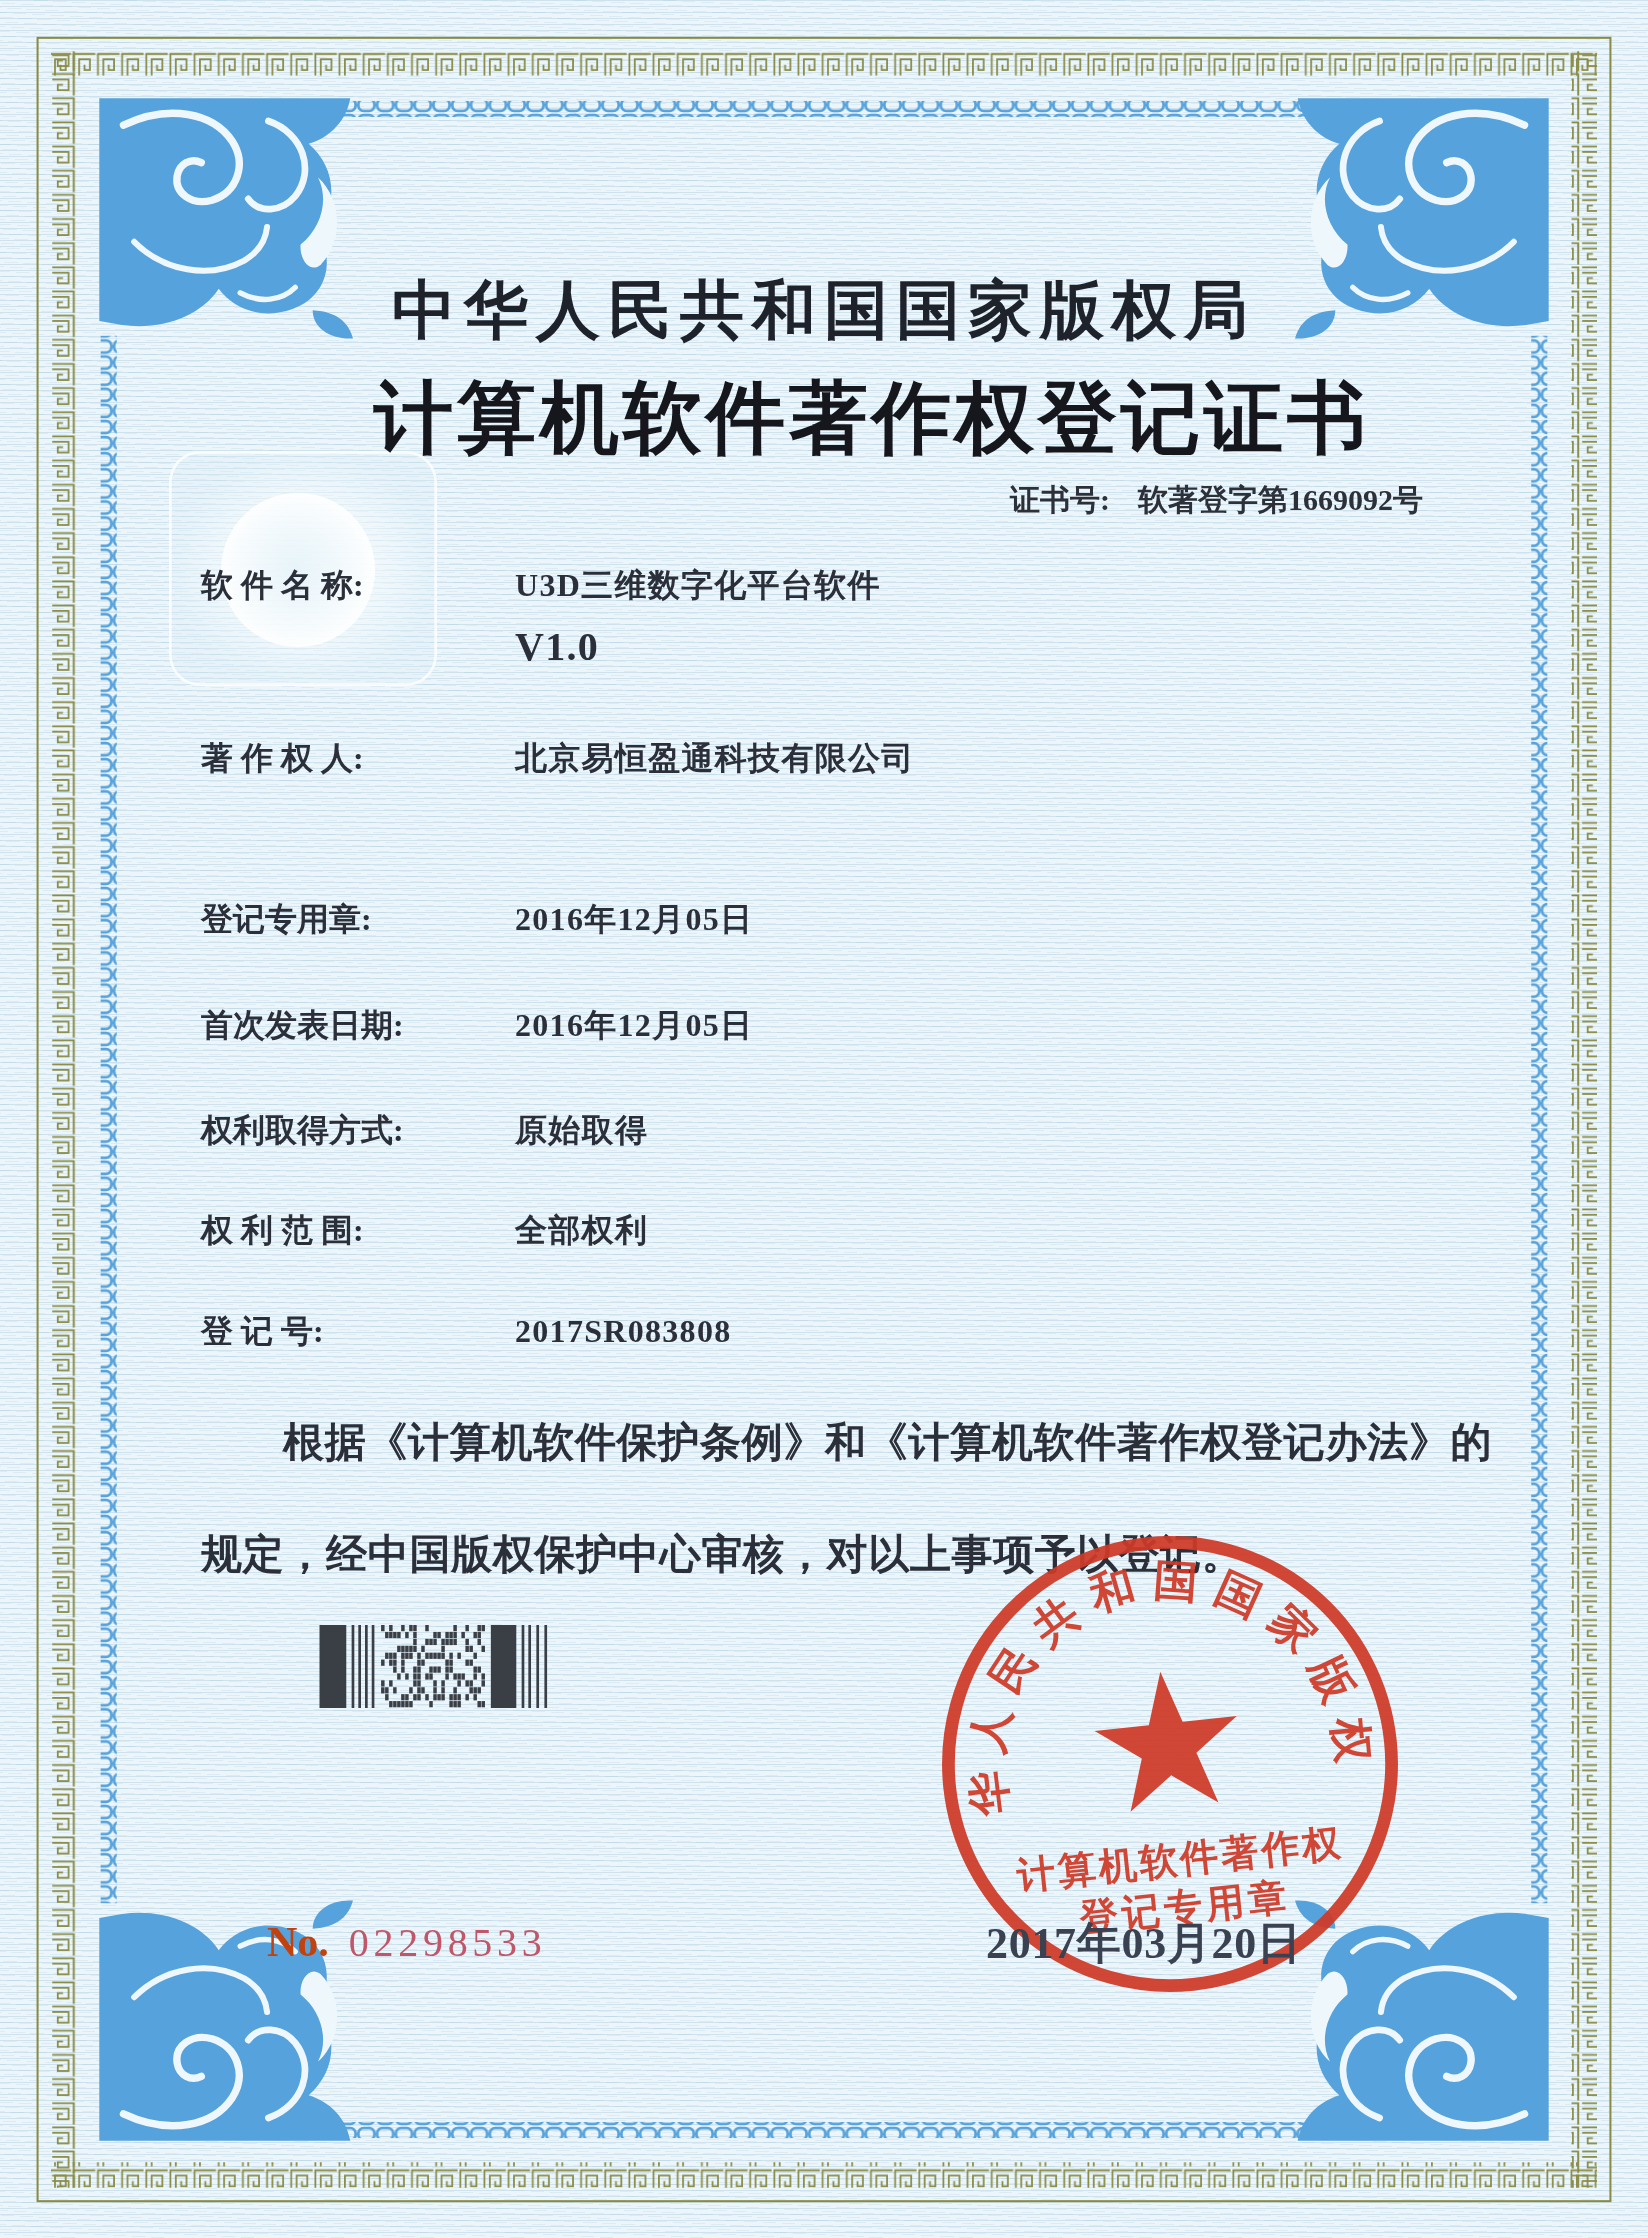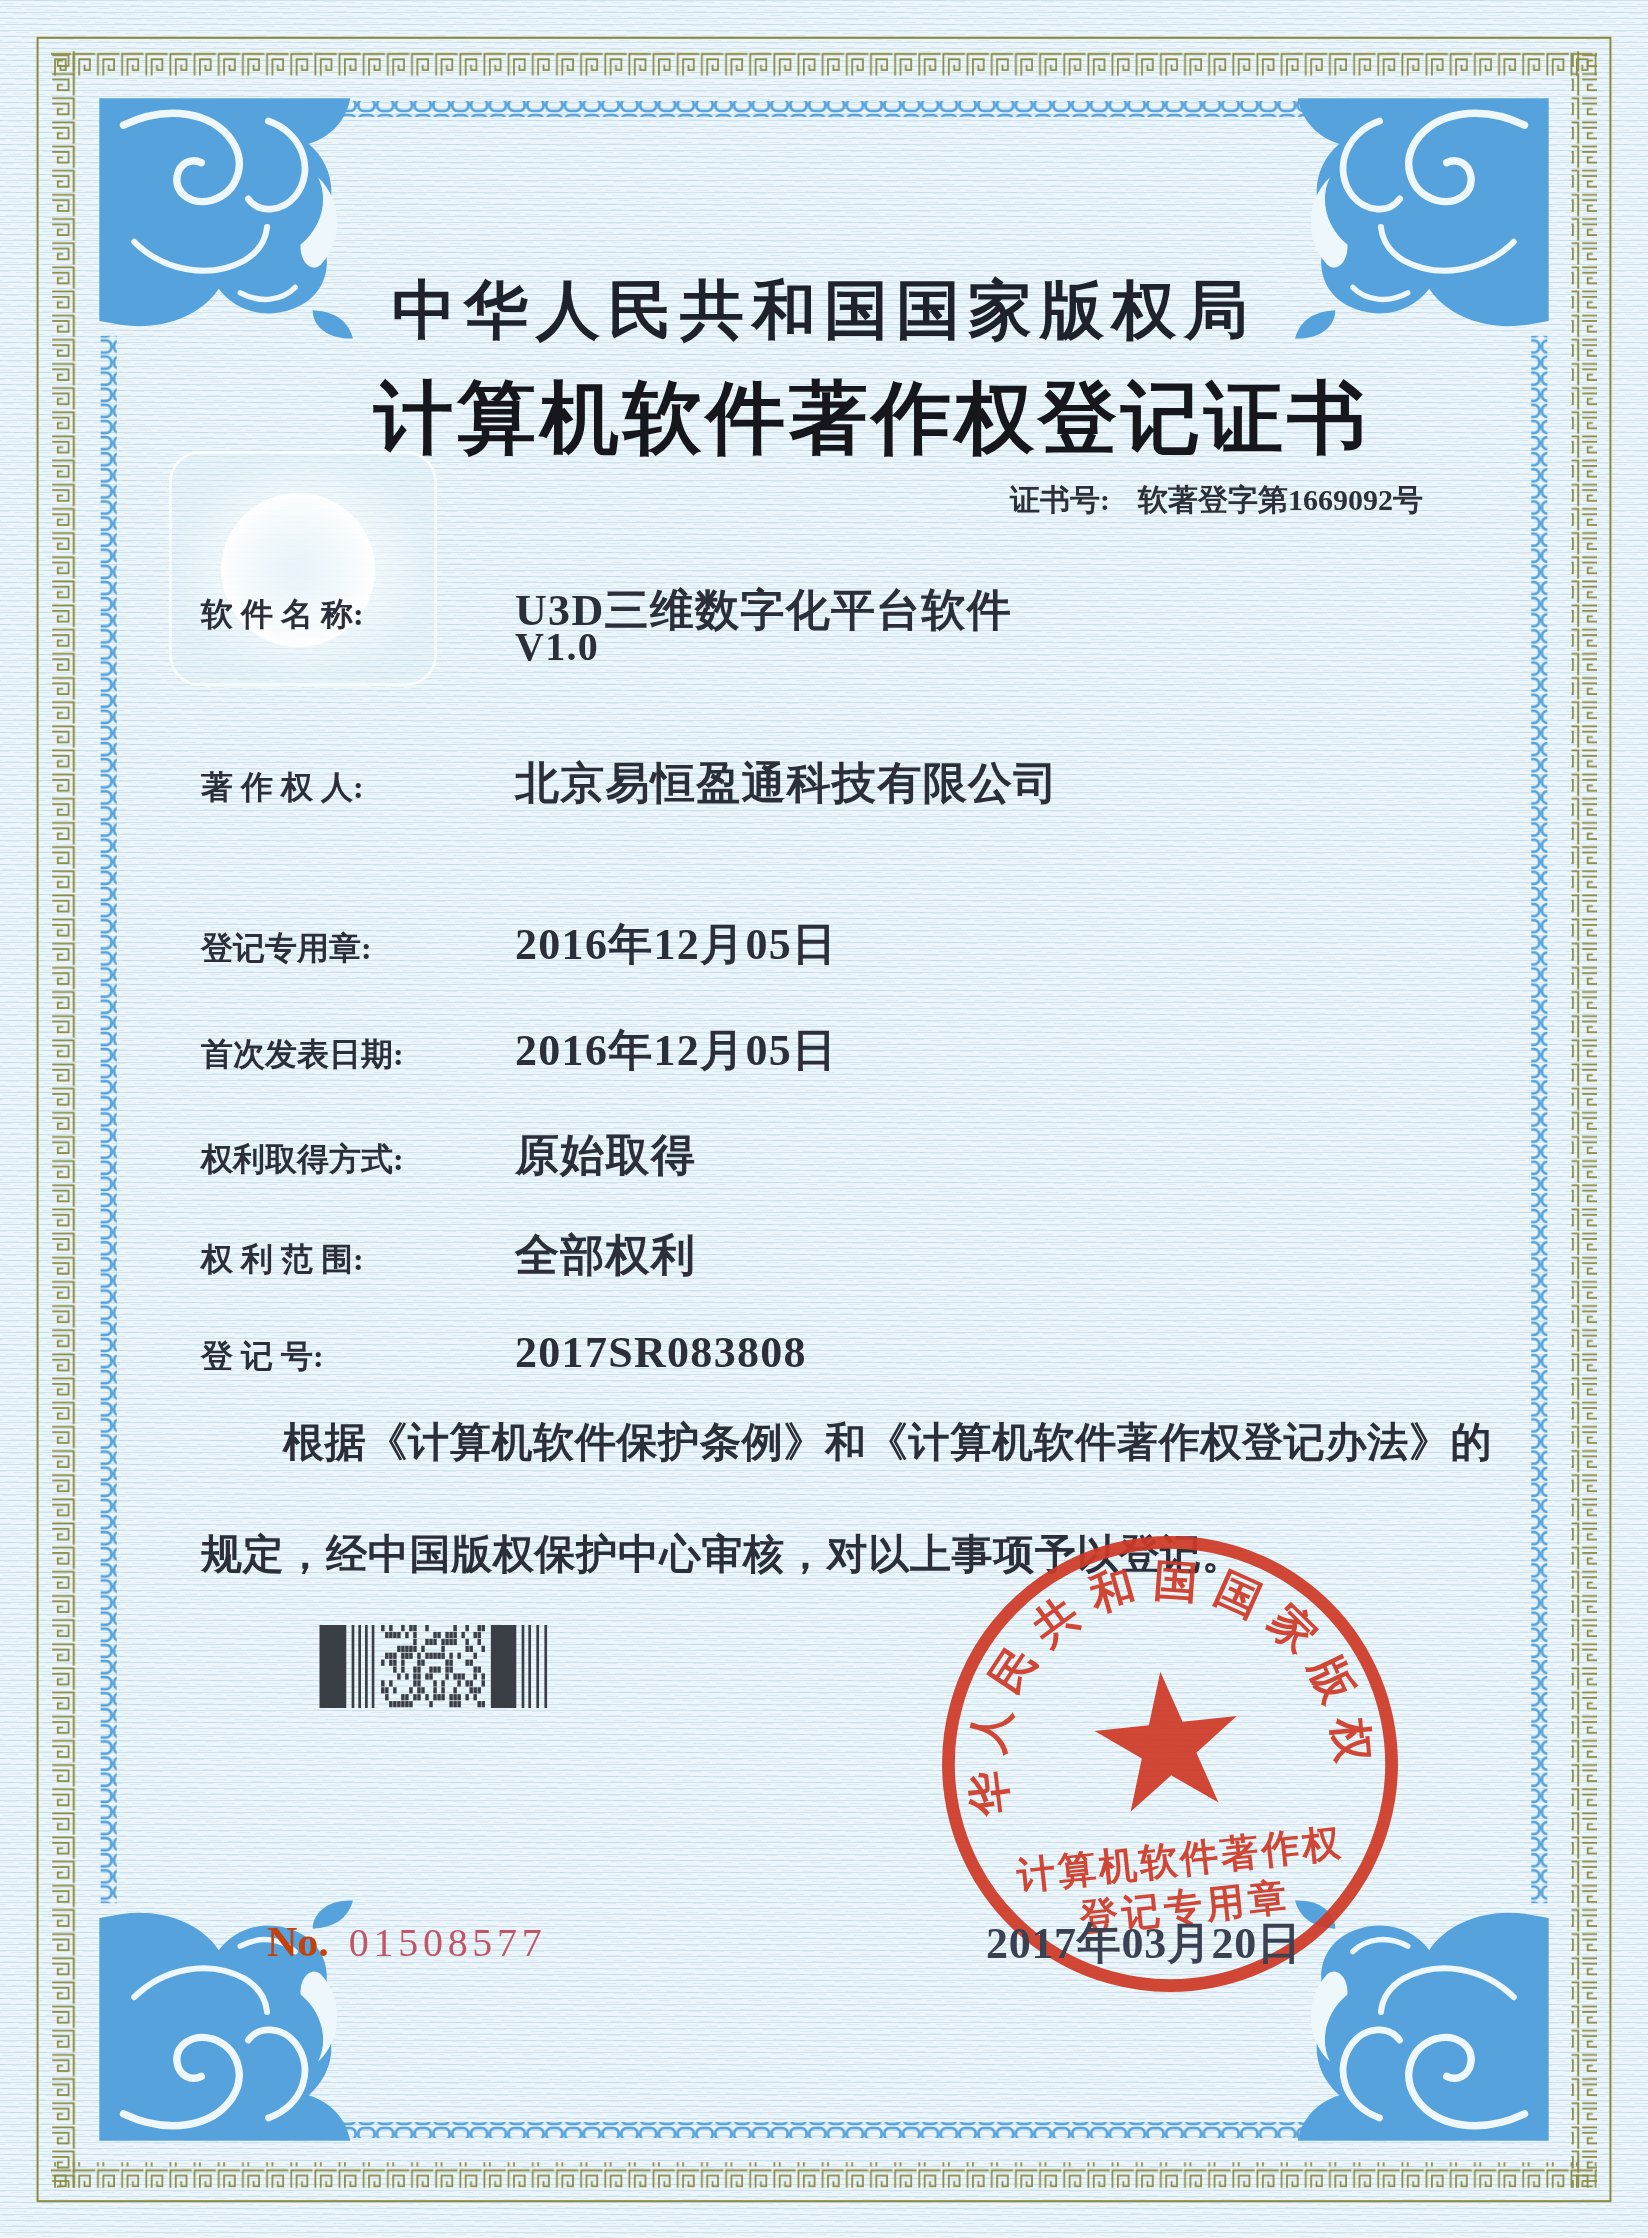--- a/index.html
+++ b/index.html
@@ -30,21 +30,21 @@
   .subtitle{
     left:0;top:366px;width:1648px;text-align:center;z-index:3;
     font-size:79px;font-weight:700;letter-spacing:4px;color:#15171d;padding-left:48px;
   }
   .certno{
     left:1010px;top:480px;z-index:3;font-size:30px;font-weight:700;color:#2c3038;white-space:nowrap;
   }
   .certno .lbl{margin-right:28px;}
   .frow{left:201px;z-index:3;white-space:nowrap;font-weight:700;color:#2b2f39;}
   .frow .flabel{display:inline-block;width:294px;font-size:32px;}
-  .frow .fvalue{display:inline-block;margin-left:20px;font-size:44px;letter-spacing:1.3px;margin-top:17px;}
+  .frow .fvalue{display:inline-block;margin-left:20px;font-size:32px;letter-spacing:1.3px;}
   .v2line{left:515px;z-index:3;font-size:40px;font-weight:700;letter-spacing:1.3px;color:#2b2f39;}
   .para{left:201px;width:1262px;z-index:3;font-size:41px;font-weight:700;color:#2b2f39;letter-spacing:0.7px;white-space:nowrap;}
   .para.indent{text-indent:82px;}
   .barcode{left:319px;top:1625px;z-index:3;}
   .sealwrap{left:935px;top:1529px;width:470px;height:470px;z-index:4;opacity:.93;}
   .sealdate{left:986px;top:1914px;z-index:5;font-size:44px;font-weight:700;color:#3a4150;letter-spacing:0.7px;white-space:nowrap;text-align:center;}
   .serial{left:267px;top:1918px;z-index:3;white-space:nowrap;}
   .serial .no{font-size:42px;font-weight:700;color:#c2410c;}
   .serial .num{font-size:40px;color:#c05668;letter-spacing:4.7px;margin-left:20px;font-weight:400;}
 </style>
@@ -296,15 +296,15 @@
       <textPath href="#sealArc" startOffset="50%" text-anchor="middle">中华人民共和国国家版权局</textPath>
     </text>
     <text x="350" y="512" text-anchor="middle" font-size="57" font-weight="700" fill="#cf3a28" letter-spacing="4" font-family="Liberation Serif, DejaVu Serif, serif">计算机软件著作权</text>
     <text x="350" y="584" text-anchor="middle" font-size="57" font-weight="700" fill="#cf3a28" letter-spacing="6" font-family="Liberation Serif, DejaVu Serif, serif">登记专用章</text>
   </g>
 </svg>
 
 <div class="abs sealdate">2017年03月20日</div>
 
 <div class="abs serial">
-  <span class="no">No.</span><span class="num">01508577</span>
+  <span class="no">No.</span><span class="num">02298533</span>
 </div>
 
 
 </body></html>

